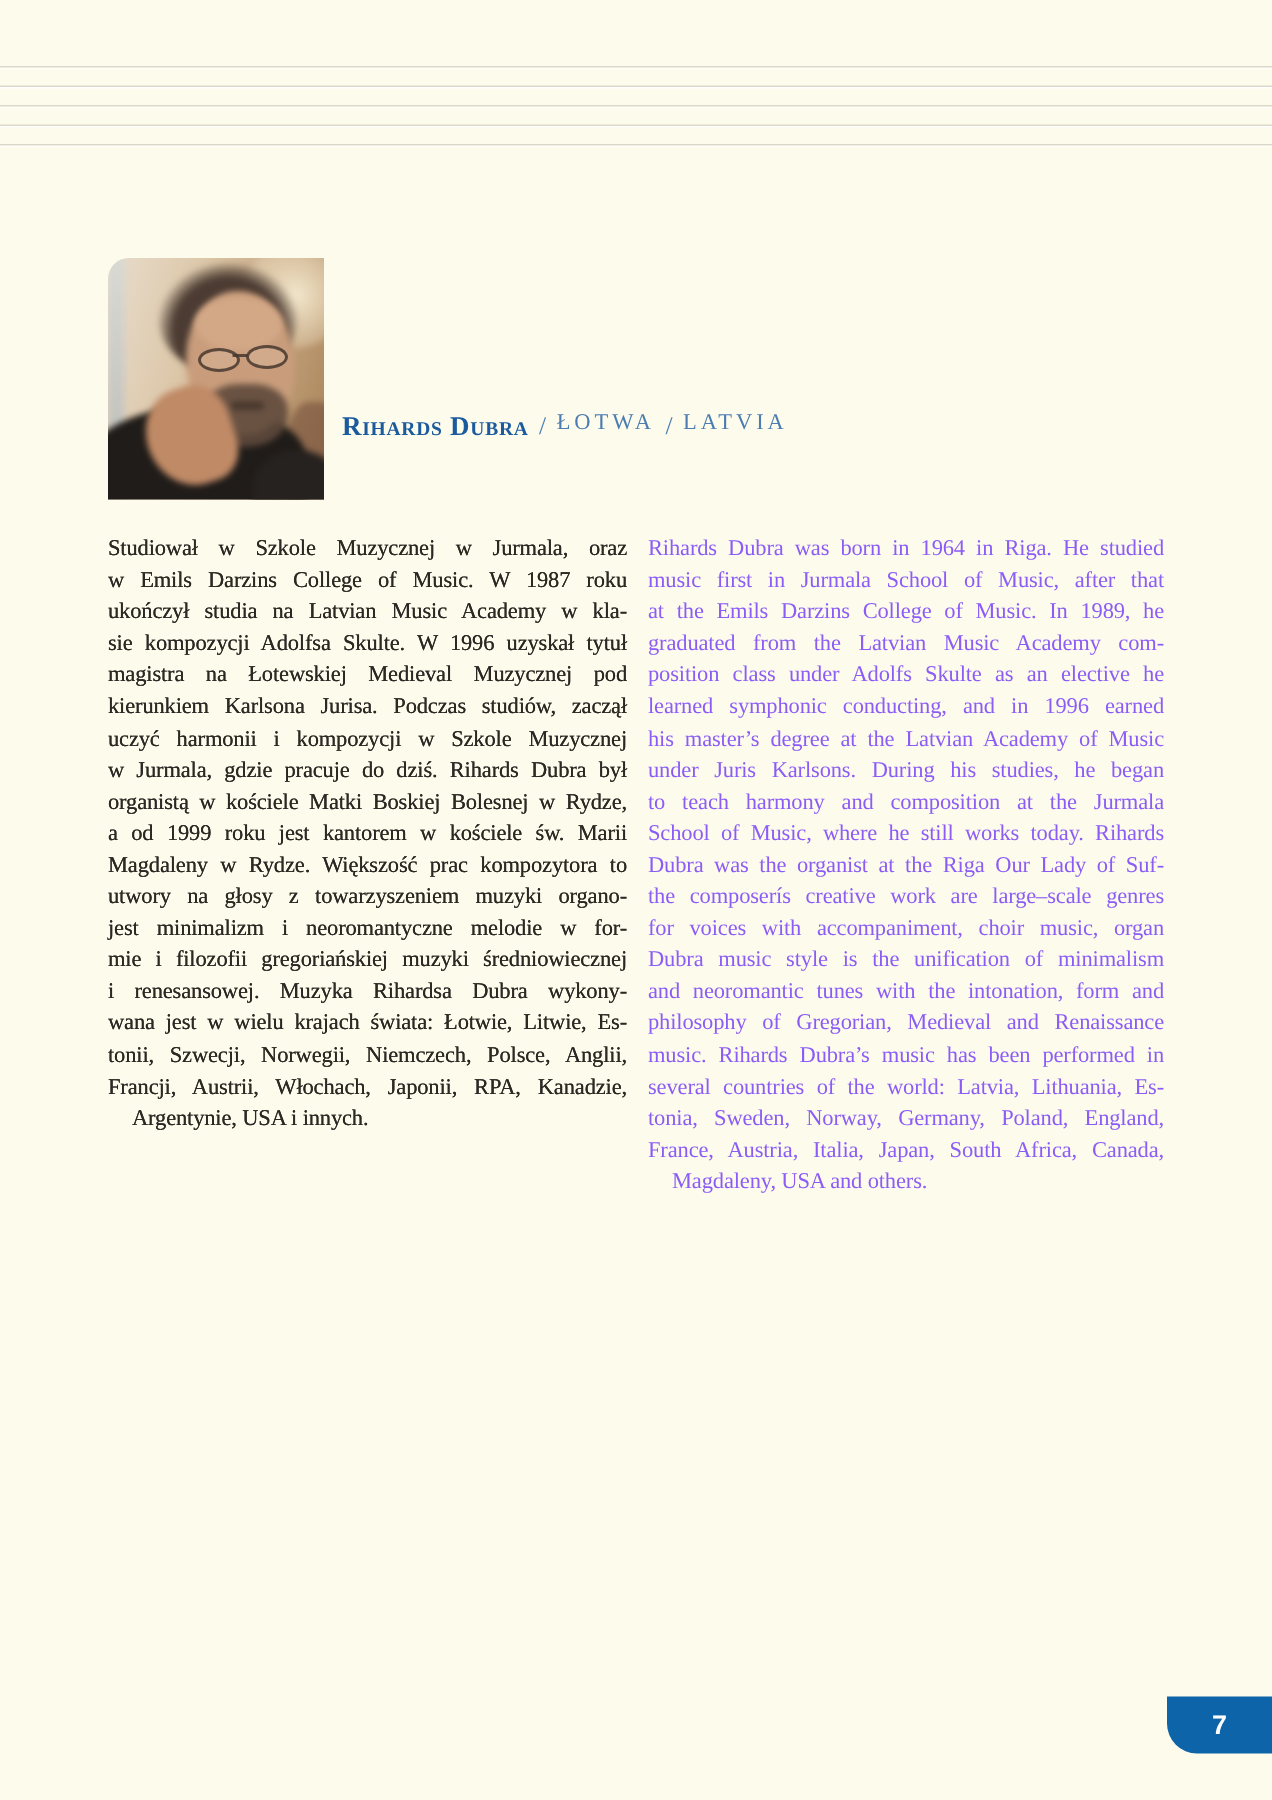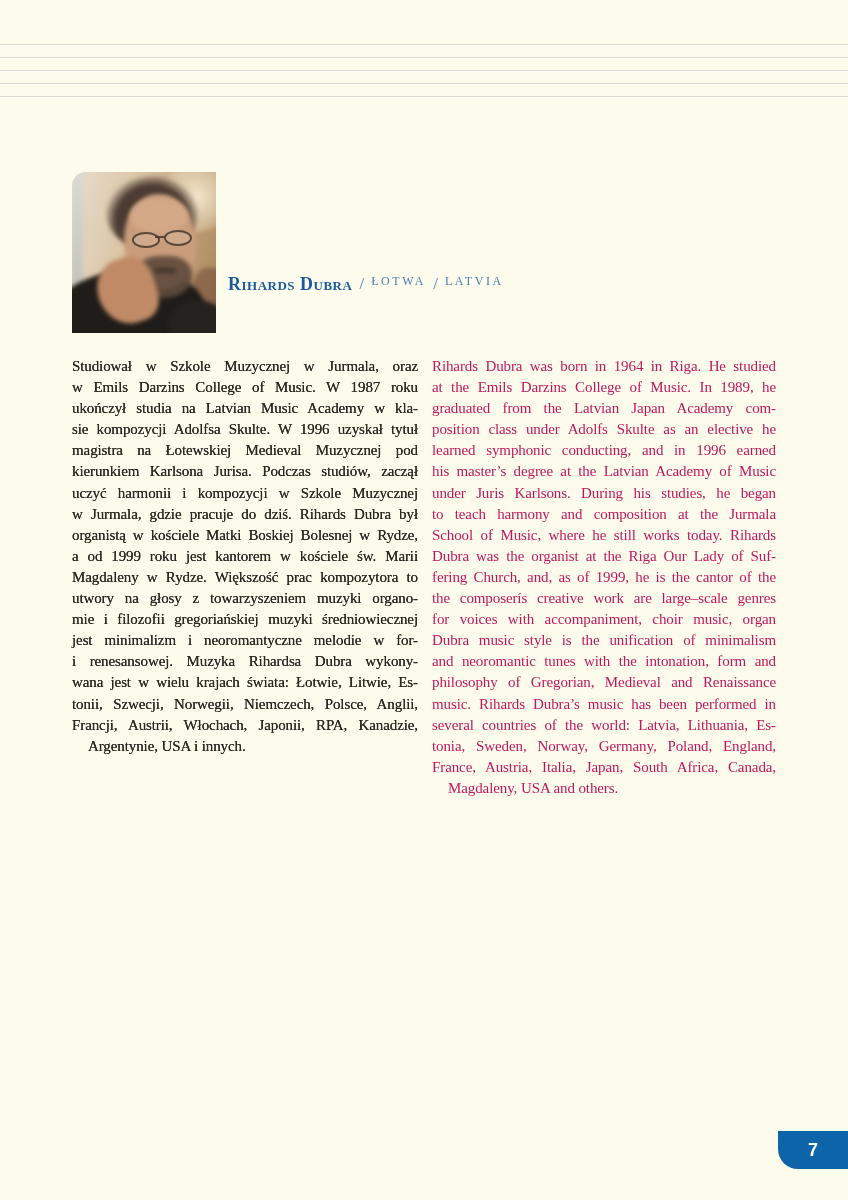--- a/index.html
+++ b/index.html
@@ -51,33 +51,33 @@
   .heading{
     position:absolute;left:228px;top:274px;height:24px;
     display:flex;align-items:flex-start;white-space:nowrap;
   }
   .heading .name{
     font-variant:small-caps;font-weight:bold;
     font-size:18px;letter-spacing:.5px;color:#1a5a9d;
   }
   .heading .sep{color:#4c7db2;font-size:17px;margin:0 7px;font-weight:normal;}
   .heading .country{
-    font-size:12px;letter-spacing:2.6px;color:#4c7db2;
+    font-size:15px;letter-spacing:2.6px;color:#4c7db2;
   }
 
   
   .col{position:absolute;top:356px;}
   .col .line{
     height:21.1px;line-height:21.1px;font-size:15px;
     text-align:justify;text-align-last:justify;
     white-space:normal;letter-spacing:-0.1px;
   }
   .col .line.last-line{text-align-last:left;margin-left:16px;}
   .col-pl{left:72px;width:346px;color:#2c2925;text-shadow:0 0 .4px #2c2925;}
-  .col-en{left:432px;width:344px;color:#be185d;}
+  .col-en{left:432px;width:344px;color:#8b5cf6;}
 
   
   .page-badge{
     position:absolute;right:0;top:1131px;width:70px;height:38px;
     background:#0d64a8;border-bottom-left-radius:20px;
     display:flex;align-items:center;justify-content:center;
   }
   .page-badge span{
     font-family:"Liberation Sans", sans-serif;
     font-weight:bold;font-size:18px;color:#ffffff;
@@ -127,41 +127,41 @@
       <div class="line">ukończył studia na Latvian Music Academy w kla-</div>
       <div class="line">sie kompozycji Adolfsa Skulte. W 1996 uzyskał tytuł</div>
       <div class="line">magistra na Łotewskiej Medieval Muzycznej pod</div>
       <div class="line">kierunkiem Karlsona Jurisa. Podczas studiów, zaczął</div>
       <div class="line">uczyć harmonii i kompozycji w Szkole Muzycznej</div>
       <div class="line">w Jurmala, gdzie pracuje do dziś. Rihards Dubra był</div>
       <div class="line">organistą w kościele Matki Boskiej Bolesnej w Rydze,</div>
       <div class="line">a od 1999 roku jest kantorem w kościele św. Marii</div>
       <div class="line">Magdaleny w Rydze. Większość prac kompozytora to</div>
       <div class="line">utwory na głosy z towarzyszeniem muzyki organo-</div>
+      <div class="line">jest minimalizm i neoromantyczne melodie w for-</div>
       <div class="line">mie i filozofii gregoriańskiej muzyki średniowiecznej</div>
-      <div class="line">jest minimalizm i neoromantyczne melodie w for-</div>
       <div class="line">i renesansowej. Muzyka Rihardsa Dubra wykony-</div>
       <div class="line">wana jest w wielu krajach świata: Łotwie, Litwie, Es-</div>
       <div class="line">tonii, Szwecji, Norwegii, Niemczech, Polsce, Anglii,</div>
       <div class="line">Francji, Austrii, Włochach, Japonii, RPA, Kanadzie,</div>
       <div class="line last-line">Argentynie, USA i innych.</div>
     </div>
 
   <div class="col col-en">
       <div class="line">Rihards Dubra was born in 1964 in Riga. He studied</div>
+      <div class="line">music first in Jurmala School of Music, after that</div>
       <div class="line">at the Emils Darzins College of Music. In 1989, he</div>
-      <div class="line">graduated from the Latvian Japan Academy com-</div>
+      <div class="line">graduated from the Latvian Music Academy com-</div>
       <div class="line">position class under Adolfs Skulte as an elective he</div>
       <div class="line">learned symphonic conducting, and in 1996 earned</div>
       <div class="line">his master’s degree at the Latvian Academy of Music</div>
       <div class="line">under Juris Karlsons. During his studies, he began</div>
       <div class="line">to teach harmony and composition at the Jurmala</div>
       <div class="line">School of Music, where he still works today. Rihards</div>
       <div class="line">Dubra was the organist at the Riga Our Lady of Suf-</div>
-      <div class="line">fering Church, and, as of 1999, he is the cantor of the</div>
       <div class="line">the composerís creative work are large–scale genres</div>
       <div class="line">for voices with accompaniment, choir music, organ</div>
       <div class="line">Dubra music style is the unification of minimalism</div>
       <div class="line">and neoromantic tunes with the intonation, form and</div>
       <div class="line">philosophy of Gregorian, Medieval and Renaissance</div>
       <div class="line">music. Rihards Dubra’s music has been performed in</div>
       <div class="line">several countries of the world: Latvia, Lithuania, Es-</div>
       <div class="line">tonia, Sweden, Norway, Germany, Poland, England,</div>
       <div class="line">France, Austria, Italia, Japan, South Africa, Canada,</div>
       <div class="line last-line">Magdaleny, USA and others.</div>

